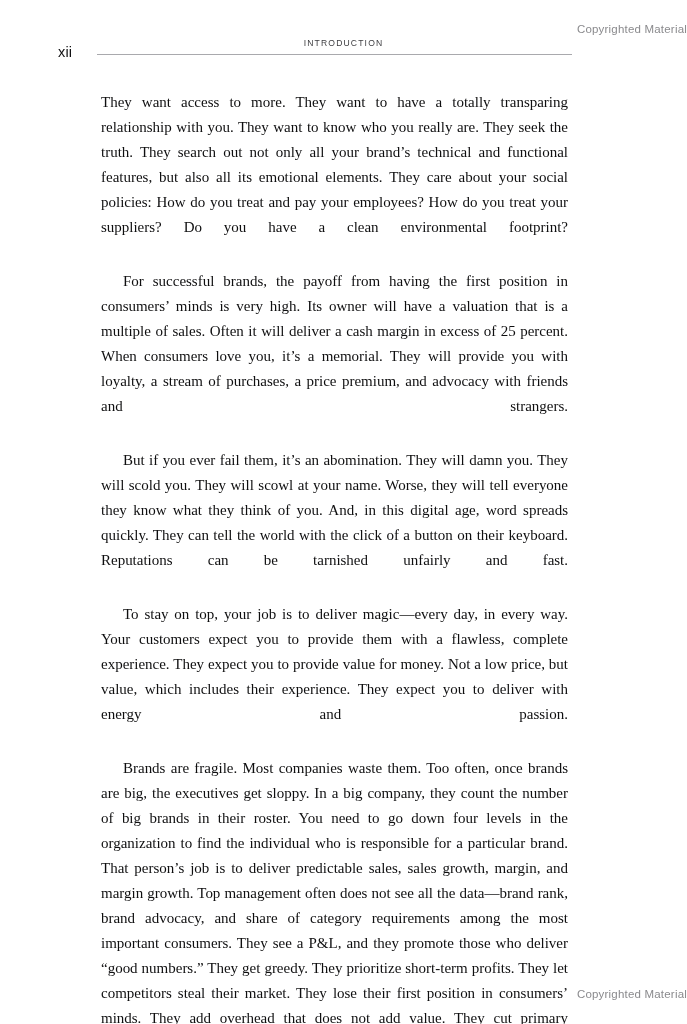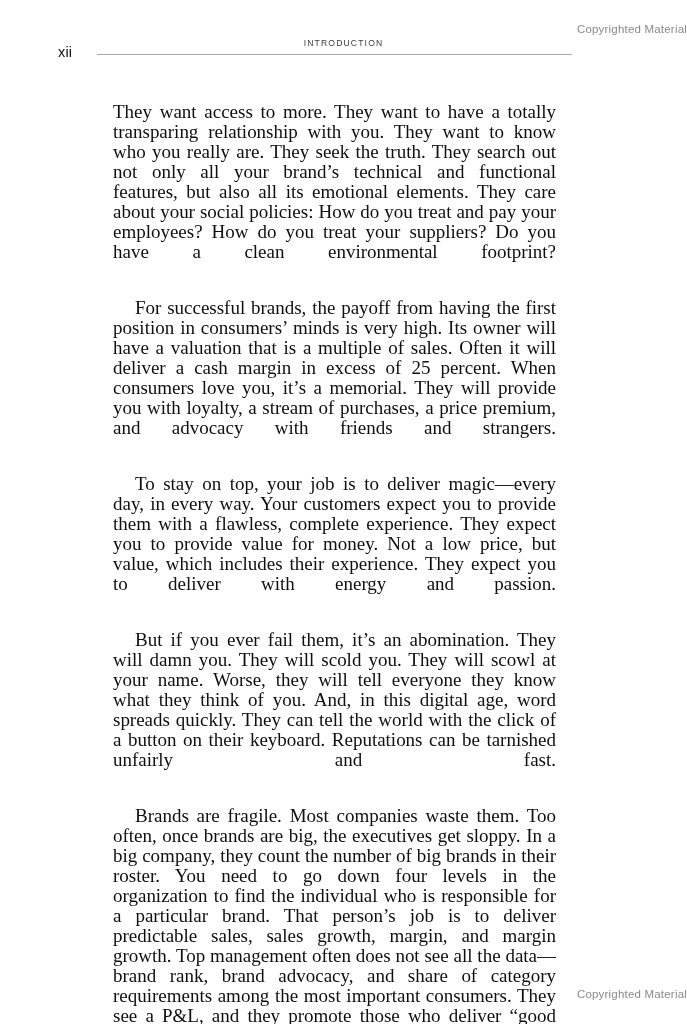--- a/index.html
+++ b/index.html
@@ -76,23 +76,23 @@
 
   
   .column {
     position: absolute;
     left: 97px;
     top: 86px;
     width: 475px;
   }
 
   .column p {
-    margin: 16px;
-    font-size: 19px;
-    line-height: 20px;
+    margin: 4px;
+    font-size: 15px;
+    line-height: 25px;
     text-align: justify;
     text-justify: inter-word;
     hyphens: manual;
     -webkit-hyphens: manual;
     letter-spacing: -0.01px;
     word-spacing: 0.1px;
   }
 
   .column p.indent {
     text-indent: 22px;
@@ -115,20 +115,20 @@
 
   <div class="running-head">INTRODUCTION</div>
 
   <div class="folio">xii</div>
 
   <div class="head-rule" style="background: rgb(169, 169, 173);"></div>
 
   <div class="column">
       <p class="">They want access to more. They want to have a totally transpar­ing relationship with you. They want to know who you really are. They seek the truth. They search out not only all your brand’s technical and functional features, but also all its emotional elements. They care about your social policies: How do you treat and pay your employees? How do you treat your suppliers? Do you have a clean environmental footprint?</p>
       <p class="indent">For successful brands, the payoff from having the first position in consumers’ minds is very high. Its owner will have a valuation that is a multiple of sales. Often it will deliver a cash margin in excess of 25 percent. When consumers love you, it’s a memorial. They will provide you with loyalty, a stream of purchases, a price premium, and advocacy with friends and strangers.</p>
+      <p class="indent">But if you ever fail them, it’s an abomination. They will damn you. They will scold you. They will scowl at your name. Worse, they will tell everyone they know what they think of you. And, in this digital age, word spreads quickly. They can tell the world with the click of a button on their keyboard. Reputations can be tarnished unfairly and fast.</p>
       <p class="indent">To stay on top, your job is to deliver magic—every day, in every way. Your customers expect you to provide them with a flawless, complete experience. They expect you to provide value for money. Not a low price, but value, which includes their experience. They expect you to deliver with energy and passion.</p>
-      <p class="indent">But if you ever fail them, it’s an abomination. They will damn you. They will scold you. They will scowl at your name. Worse, they will tell everyone they know what they think of you. And, in this digital age, word spreads quickly. They can tell the world with the click of a button on their keyboard. Reputations can be tarnished unfairly and fast.</p>
       <p class="indent">Brands are fragile. Most companies waste them. Too often, once brands are big, the executives get sloppy. In a big company, they count the number of big brands in their roster. You need to go down four levels in the organization to find the individual who is responsible for a particular brand. That person’s job is to deliver predictable sales, sales growth, margin, and margin growth. Top management often does not see all the data—brand rank, brand advocacy, and share of category requirements among the most important consumers. They see a P&amp;L, and they promote those who deliver “good numbers.” They get greedy. They prioritize short-term profits. They let competitors steal their market. They lose their first position in consumers’ minds. They add overhead that does not add value. They cut primary research. They cut materials research. They</p>
     </div>
 
   <div class="watermark watermark-bottom" style="color: rgb(138, 138, 141);">Copyrighted Material</div>
 
 </div>
 
 </body></html>

